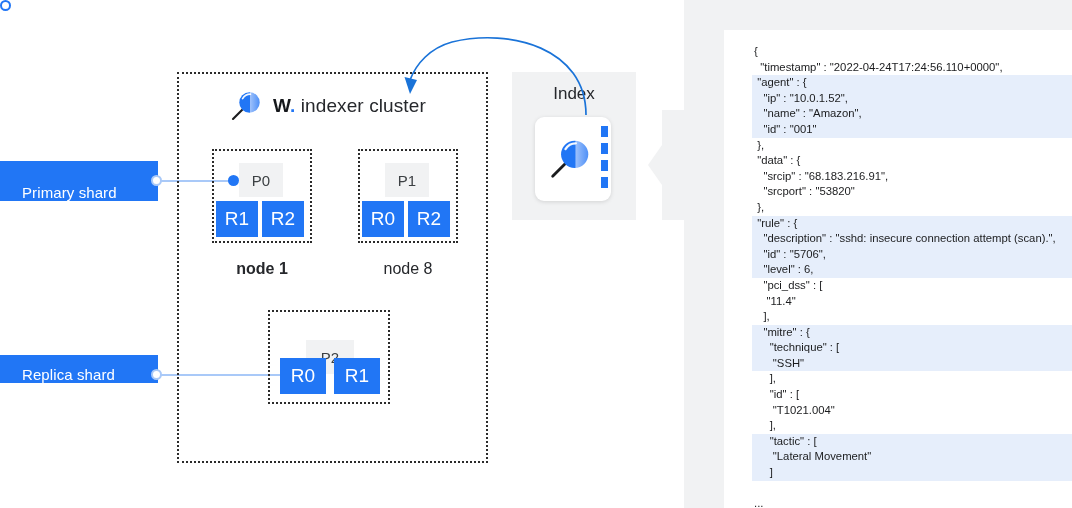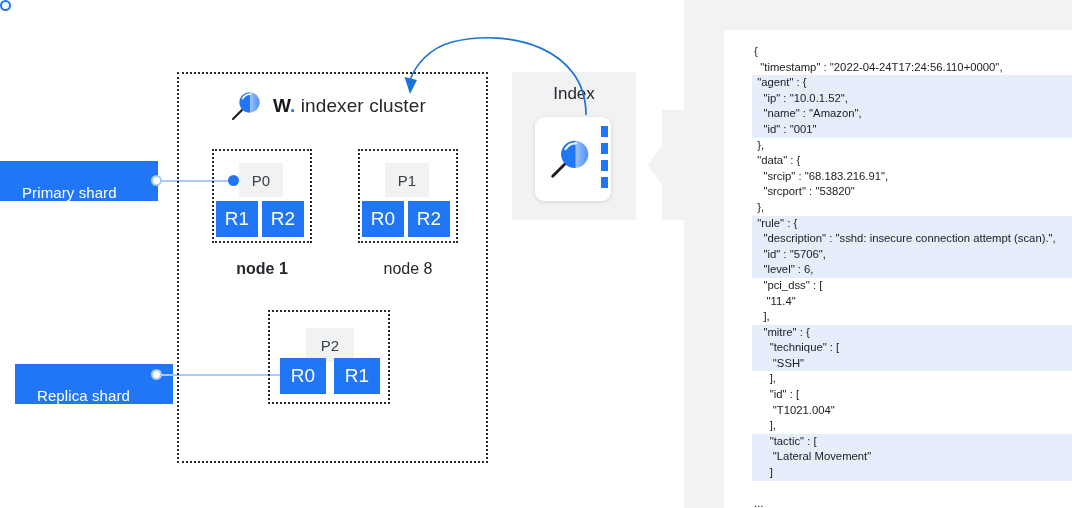--- a/index.html
+++ b/index.html
@@ -17,21 +17,21 @@
   .shard-label {
     position: absolute;
     background: #2176f5;
     color: #ffffff;
     font-size: 15px;
     display: flex; align-items: flex-end;
     padding-left: 22px;
     letter-spacing: .1px;
   }
   #primary-shard-label { left: 0; top: 161px; width: 158px; height: 40px; }
-  #replica-shard-label { left: 15px; top: 355px; width: 158px; height: 40px; margin-top: 9px; }
+  #replica-shard-label { left: 0; top: 355px; width: 158px; height: 28px; }
 
   .conn-line { position: absolute; background: #a9c9f8; height: 2px; }
   #primary-line { left: 156px; top: 180px; width: 78px; }
   #replica-line { left: 156px; top: 374px; width: 130px; }
 
   .dot-hollow {
     position: absolute; width: 11px; height: 11px; border-radius: 50%;
     background: #ffffff; border: 2px solid #a9c9f8;
   }
   .dot-solid {
@@ -78,21 +78,21 @@
   }
 
   #n1-p0 { left: 239px; top: 163px; width: 44px; height: 34px; }
   #n1-r1 { left: 216px; top: 201px; width: 42px; height: 36px; }
   #n1-r2 { left: 262px; top: 201px; width: 42px; height: 36px; }
 
   #n2-p1 { left: 385px; top: 163px; width: 44px; height: 34px; }
   #n2-r0 { left: 362px; top: 201px; width: 42px; height: 36px; }
   #n2-r2 { left: 408px; top: 201px; width: 42px; height: 36px; }
 
-  #n3-p2 { left: 306px; top: 328px; width: 48px; height: 34px; }
+  #n3-p2 { left: 306px; top: 340px; width: 48px; height: 34px; }
   #n3-r0 { left: 280px; top: 358px; width: 46px; height: 36px; }
   #n3-r1 { left: 334px; top: 358px; width: 46px; height: 36px; }
 
   
   #index-panel {
     position: absolute; left: 512px; top: 72px; width: 124px; height: 148px;
     background: #f1f2f3;
   }
   #index-label { position: absolute; left: 512px; top: 84px; width: 124px; text-align:center;
                  font-size: 17px; color: #26282c; }

